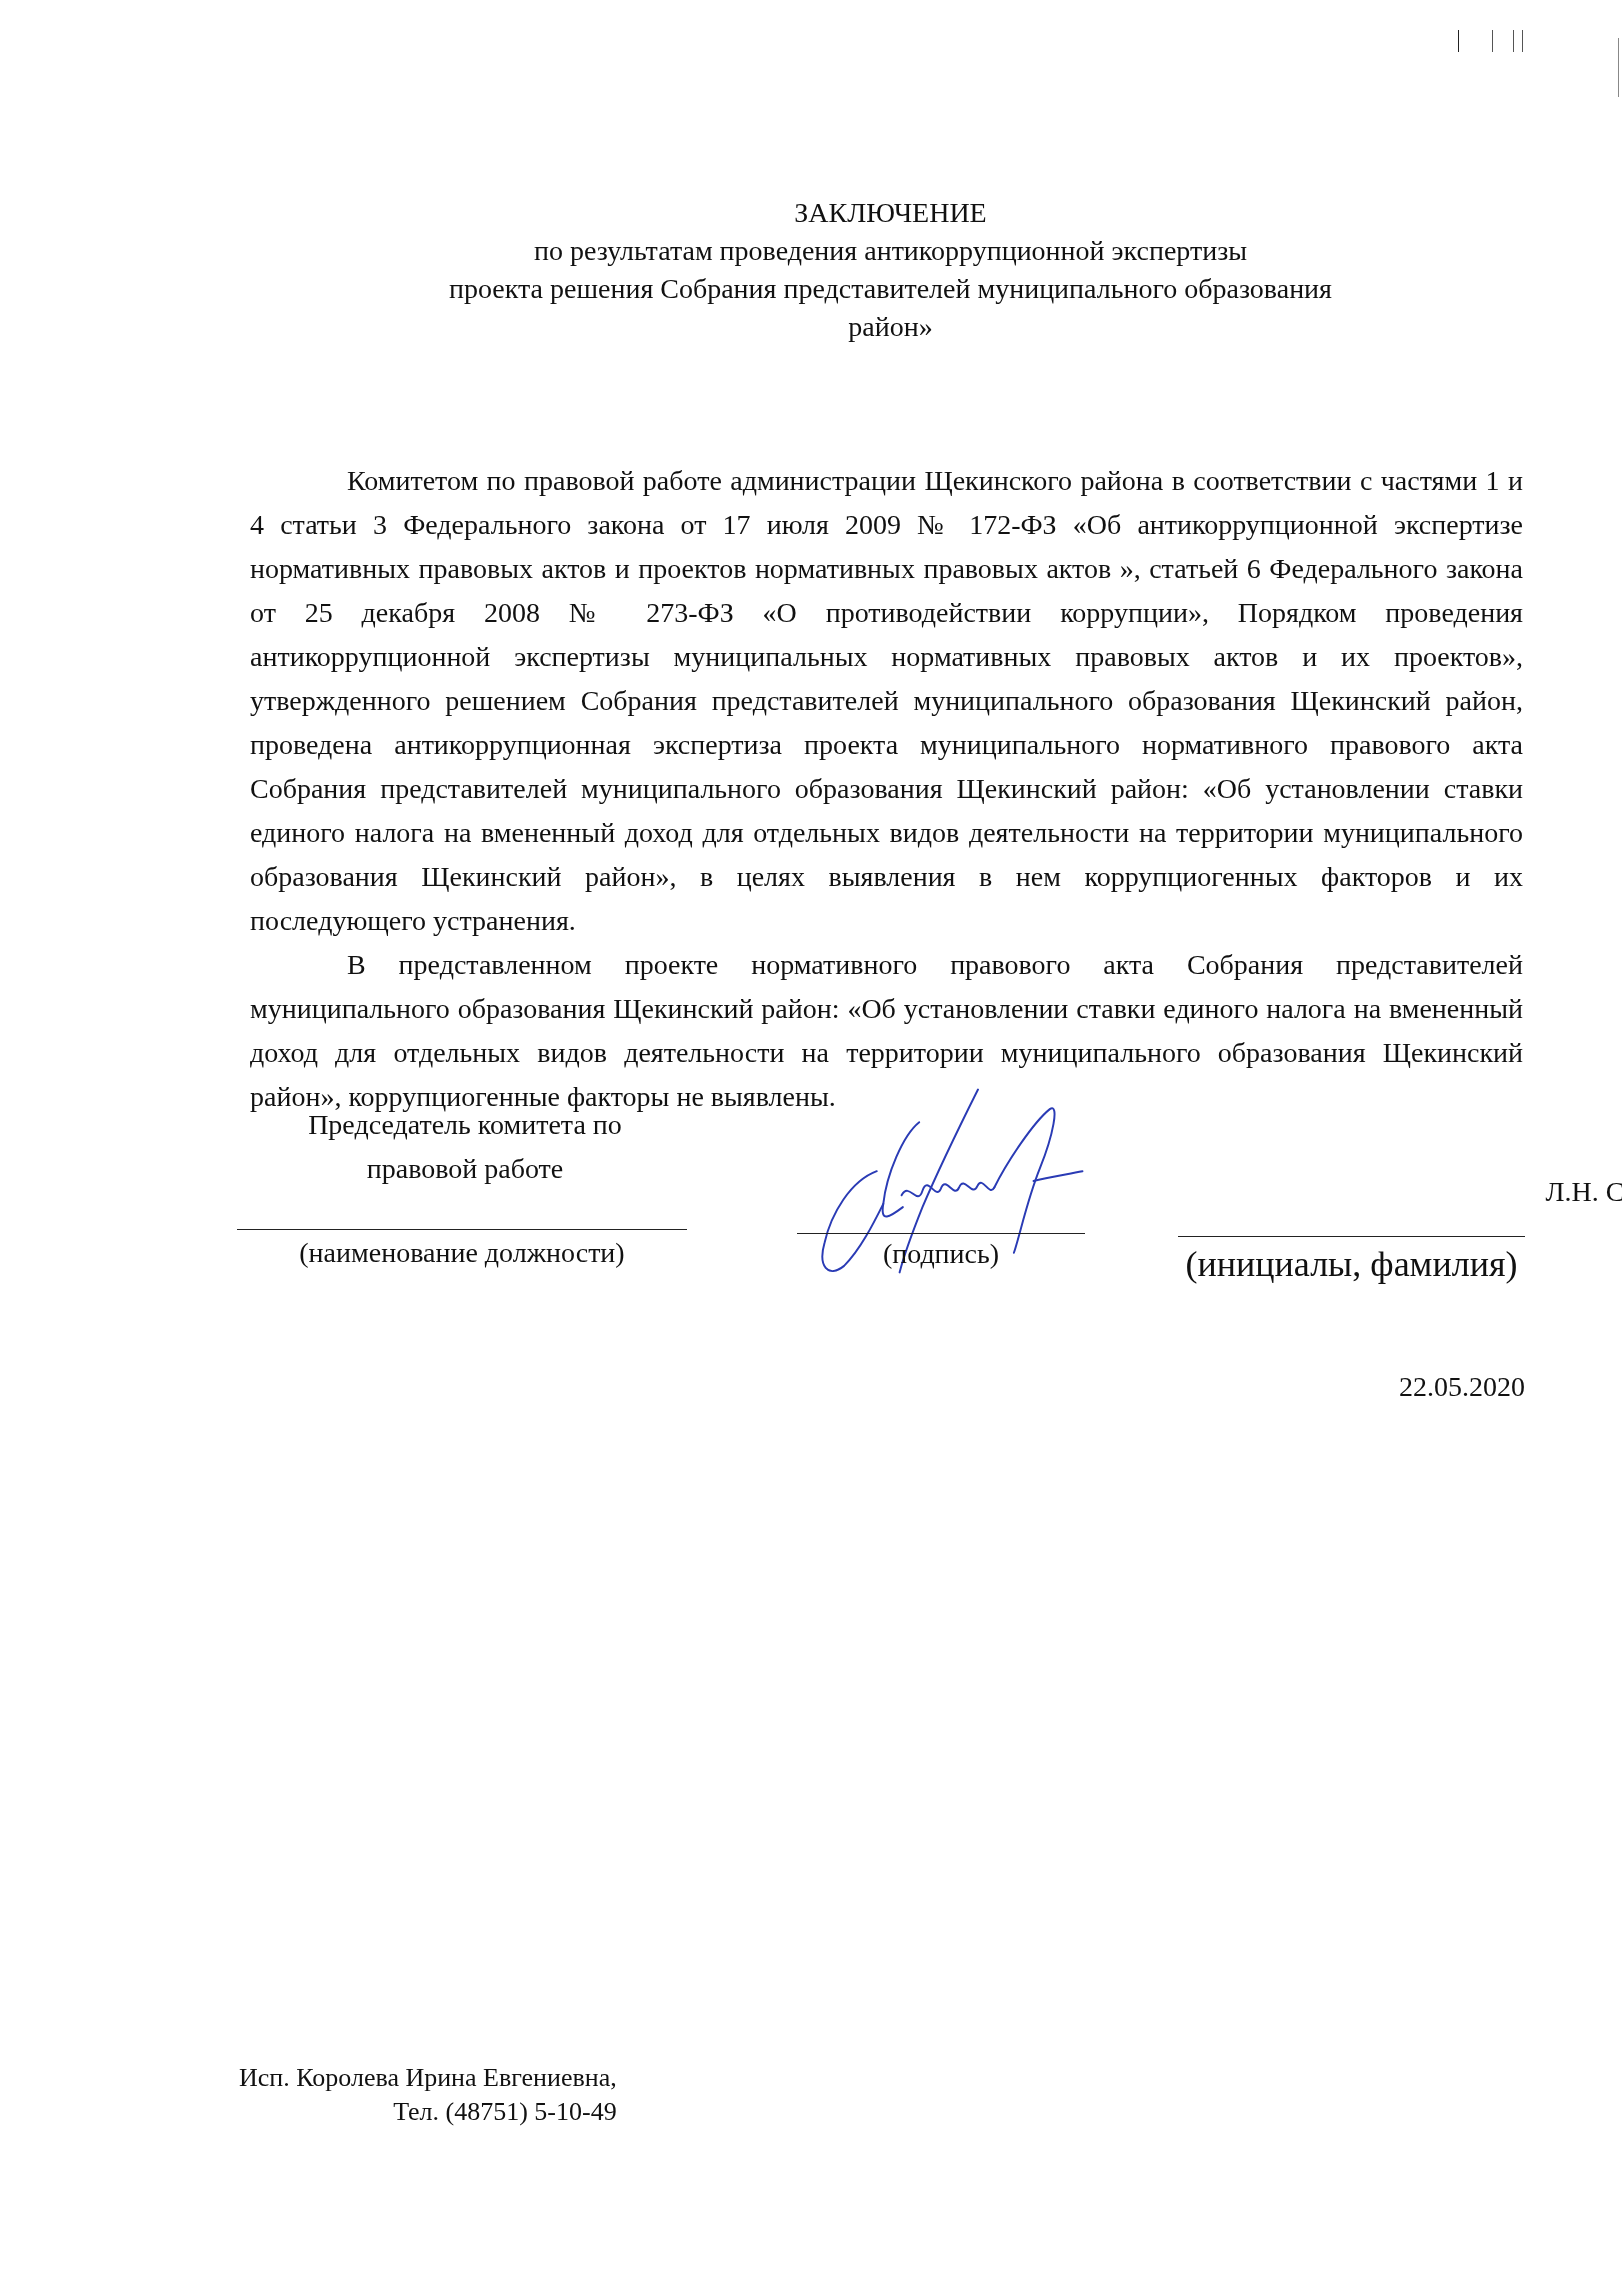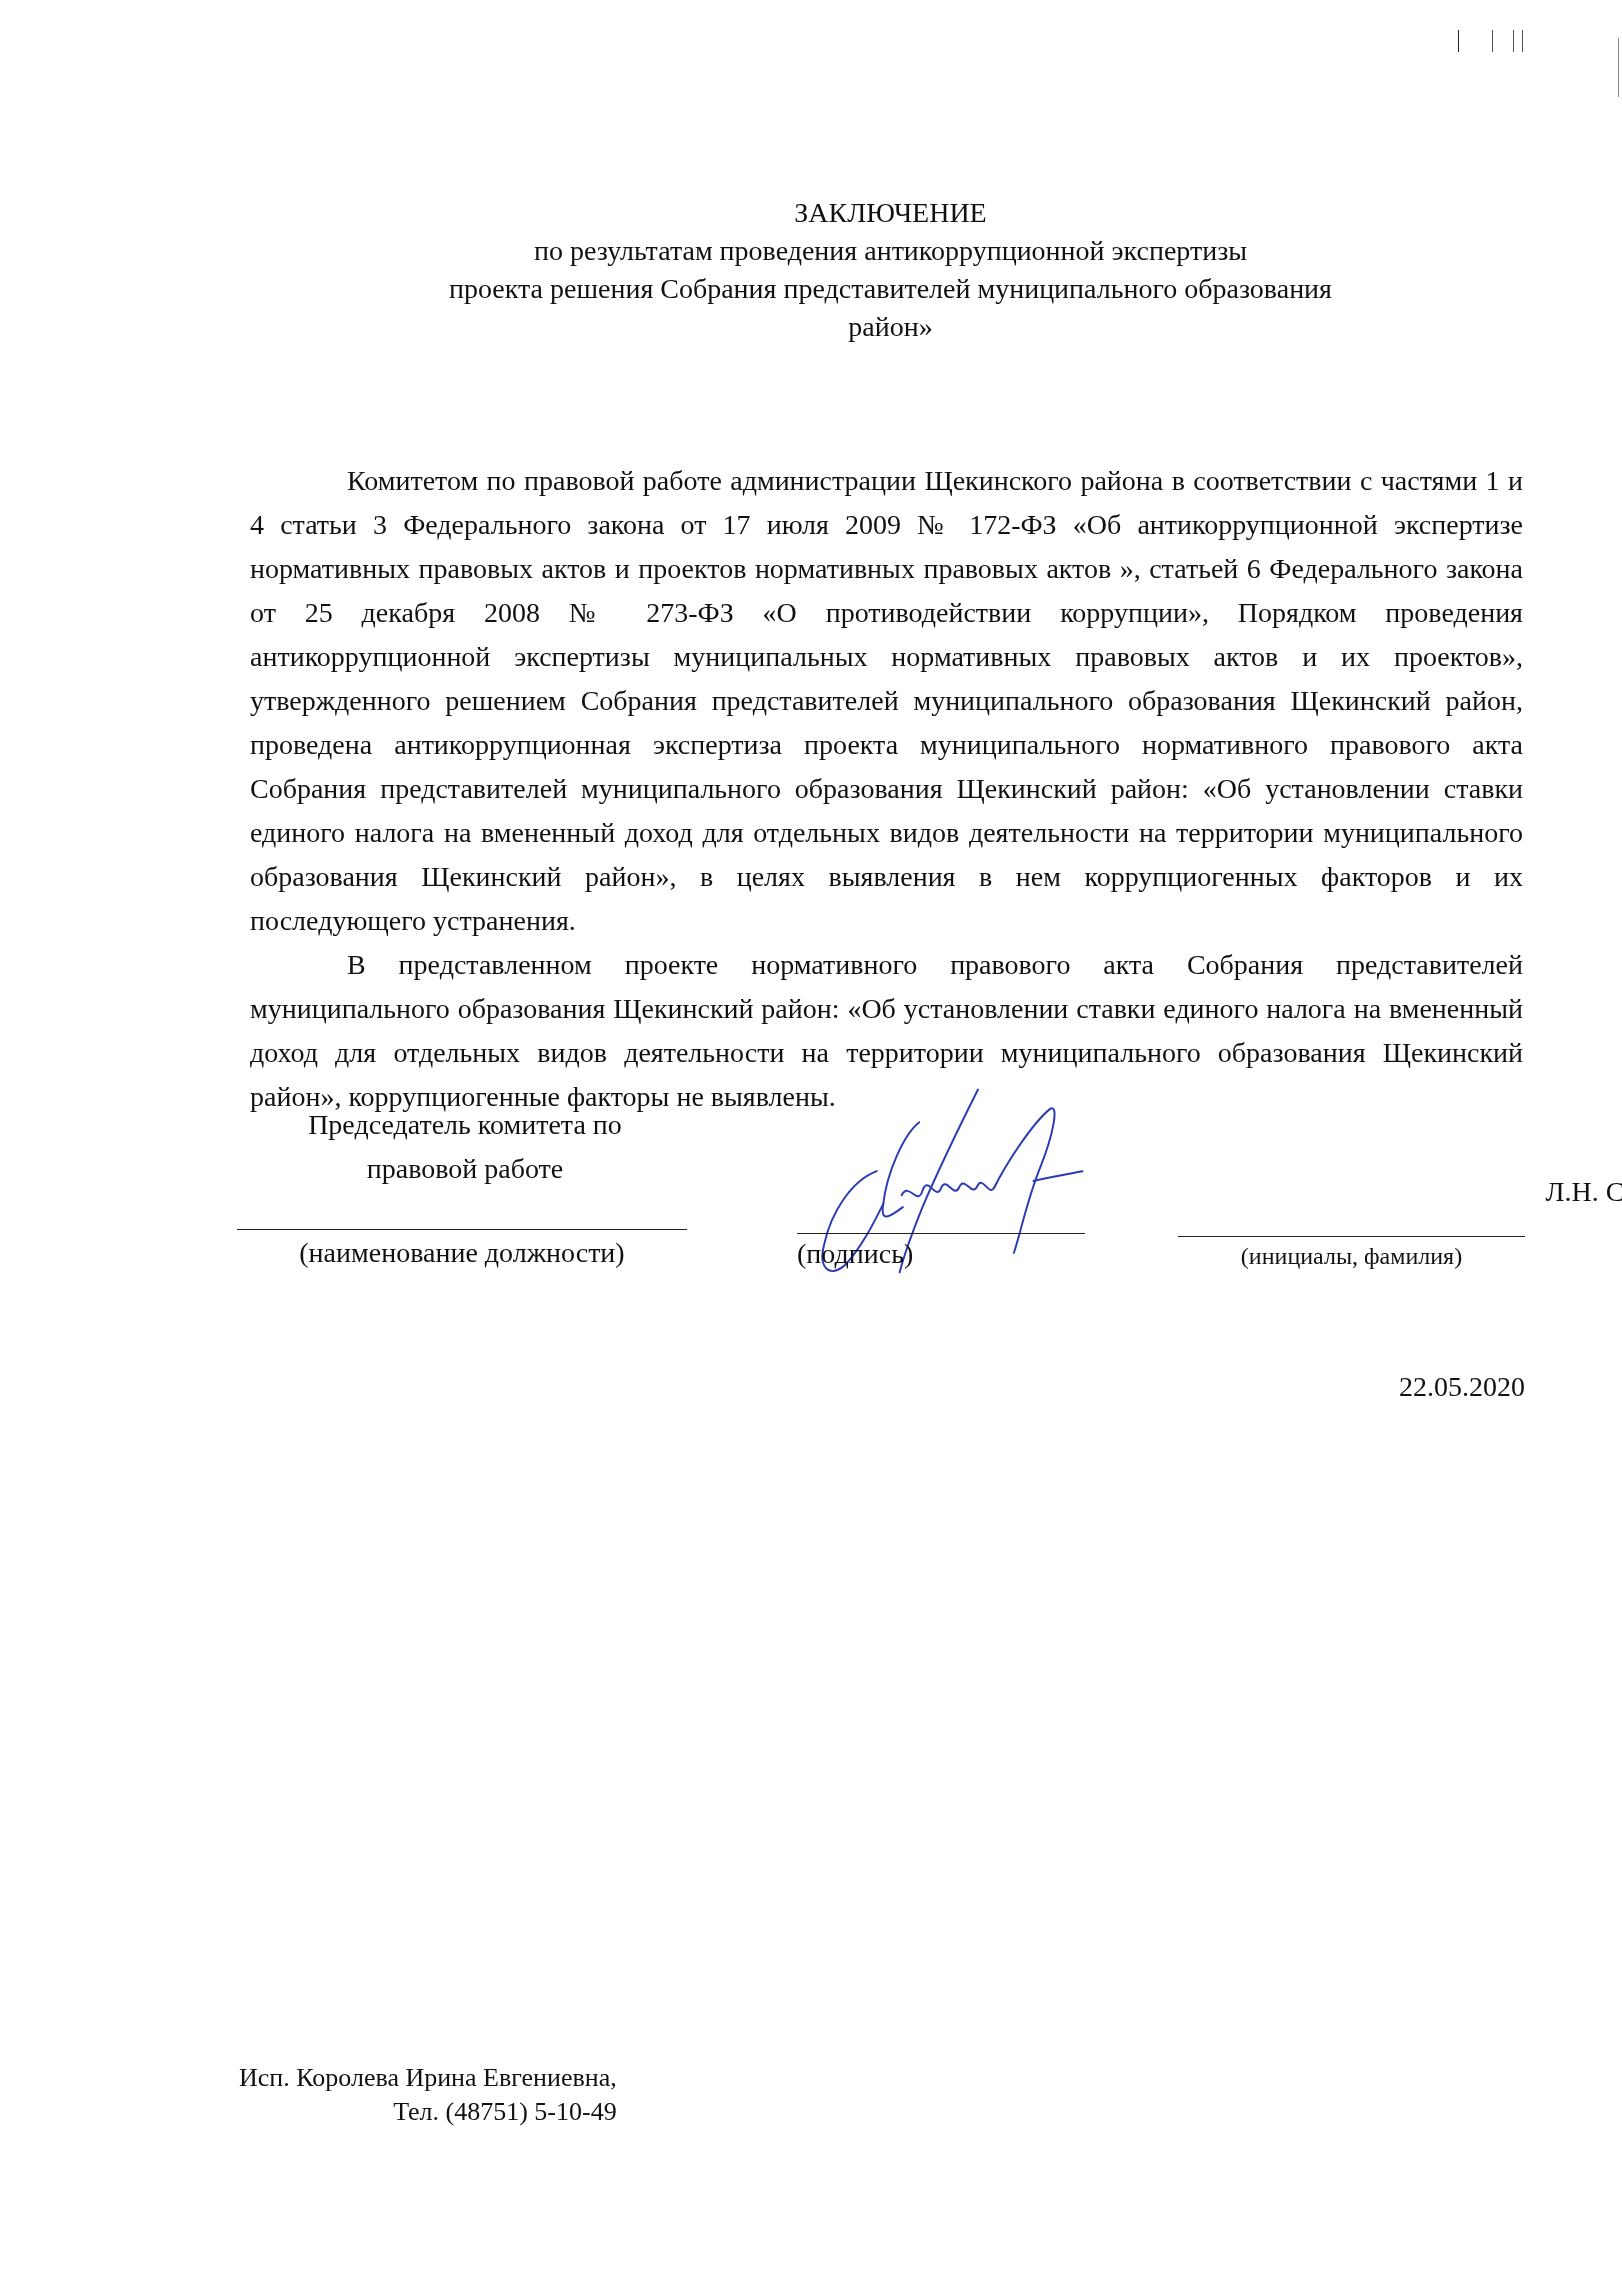--- a/index.html
+++ b/index.html
@@ -18,26 +18,26 @@
   .body { position: absolute; left: 250px; top: 429px; width: 1273px; font-size: 28px; line-height: 44px;
           text-align: justify; }
   .body p { margin: 0; text-indent: 97px; }
 
   .sig-block { position: absolute; left: 236px; top: 1073px; width: 1309px; height: 196px; }
   .position-title { position: absolute; left: 0; top: 0; width: 458px; text-align: center;
                     font-size: 28px; line-height: 44px; }
   .line-pos { position: absolute; left: 1.3px; top: 126px; width: 450px; height: 1.3px; background: #222; }
   .cap-pos { position: absolute; left: 0; top: 134px; width: 452px; text-align: center; font-size: 28px; }
   .line-sig { position: absolute; left: 561px; top: 130px; width: 288px; height: 1.3px; background: #222; }
-  .cap-sig { position: absolute; left: 561px; top: 135px; width: 288px; font-size: 28px; }
+  .cap-sig { position: absolute; left: 561px; top: 135px; width: 288px; text-align: center; font-size: 28px; }
   .signature { position: absolute; left: 510px; top: -19.6px; width: 366px; height: 209px; }
   .name { position: absolute; left: 864px; top: 73px; width: 661px; text-align: right; font-size: 28px; padding-right: 0; }
   .name span { position: relative; left: -24px; }
   .line-name { position: absolute; left: 942px; top: 133px; width: 347px; height: 1.3px; background: #222; }
-  .cap-name { position: absolute; left: 942px; top: 140px; width: 347px; text-align: center; font-size: 24px; }
+  .cap-name { position: absolute; left: 942px; top: 140px; width: 347px; text-align: center; font-size: 36px; }
 
   .date { position: absolute; left: 1309px; top: 1341px; width: 216px; text-align: right; font-size: 28px; }
 
   .footer { position: absolute; left: 239px; top: 2031px; font-size: 26px; line-height: 34px; }
   .footer span { display: block; text-align: right; }
 </style>
 </head>
 <body>
 
 <div class="page">

